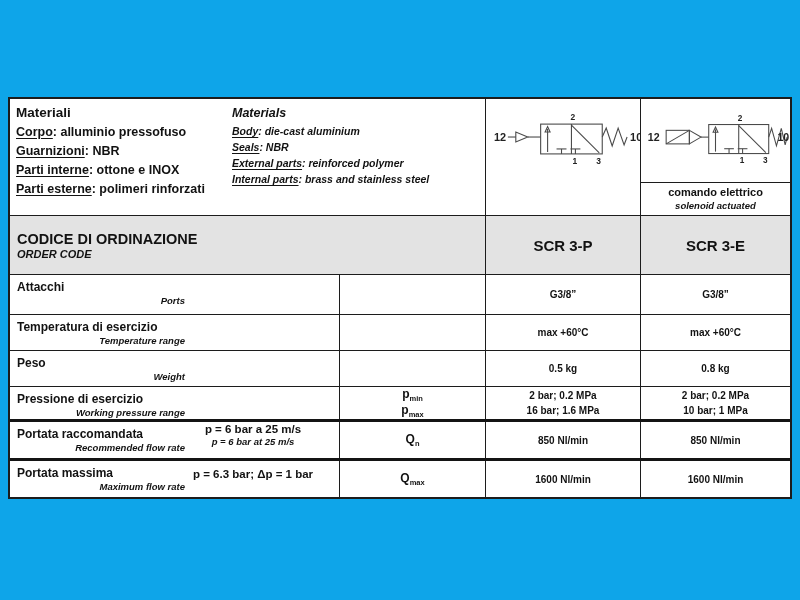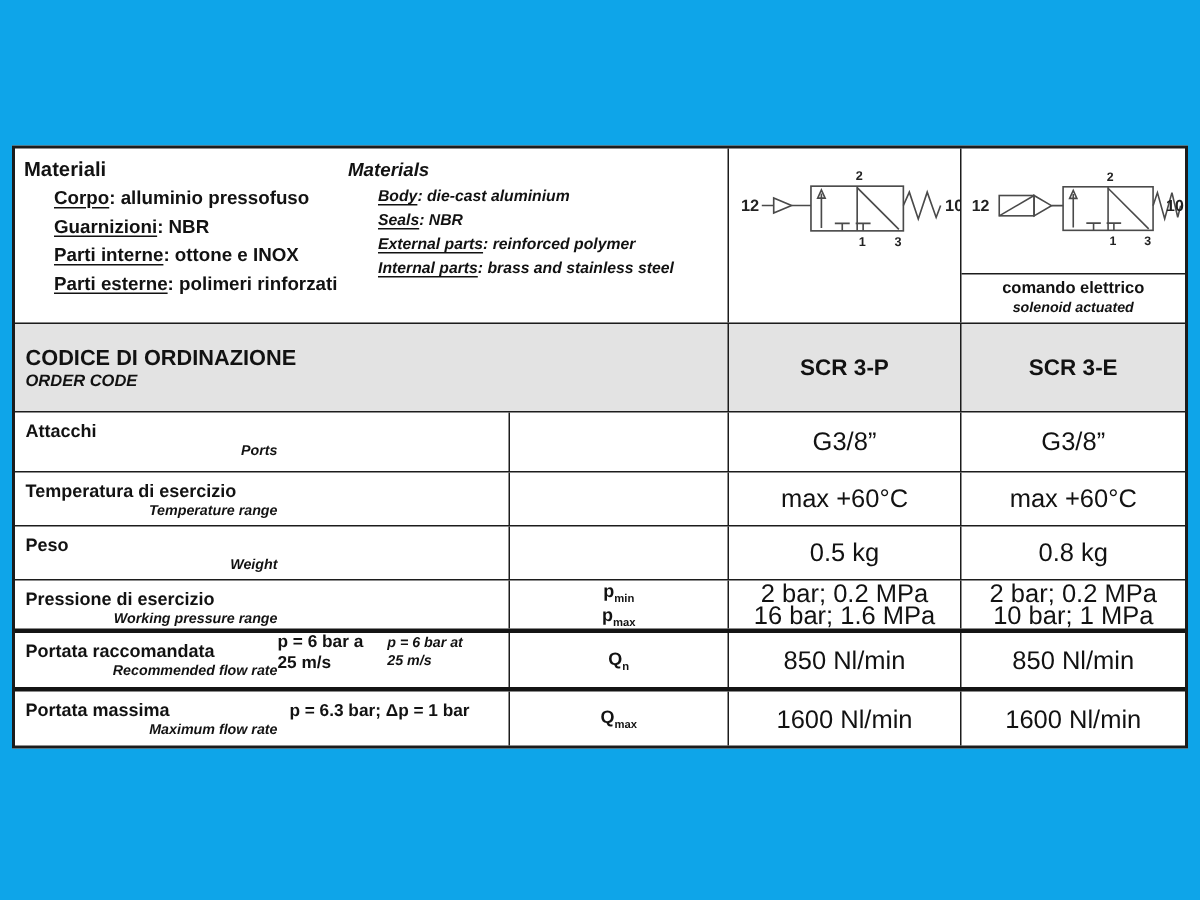--- a/index.html
+++ b/index.html
@@ -25,21 +25,21 @@
 
   
   .h-row { height:116px; }
   .mat-cell { overflow:hidden; }
   .mat-it { position:absolute; left:6px; top:6px; }
   .mat-en { position:absolute; left:222px; top:7px; }
   .mat-title { font-size:13.5px; font-weight:bold; margin-bottom:3px; }
   .mat-title.en { font-style:italic; font-size:12.5px; }
   .mat-line { font-size:12.5px; font-weight:bold; line-height:19px; white-space:nowrap; }
   .mat-line.en { font-size:10.5px; font-style:italic; line-height:16px; }
-  .u { text-decoration:underline; text-underline-offset:2px;margin-left:20px; }
+  .u { text-decoration:underline; text-underline-offset:2px; }
 
   .sym-col { display:flex; flex-direction:column; }
   .sym-area { height:83px; position:relative; }
   .sym-area svg { position:absolute; inset:0; }
   .sym-caption { flex:1; border-top:1px solid #1c1c1c; text-align:center;
     display:flex; flex-direction:column; justify-content:center; line-height:13px; }
   .cap-it { font-size:11px; font-weight:bold; }
   .cap-en { font-size:9.5px; font-weight:bold; font-style:italic; }
 
   
@@ -48,27 +48,27 @@
   .oc-title { font-size:14.5px; font-weight:bold; }
   .oc-sub { font-size:11px; font-weight:bold; font-style:italic; margin-top:1px; }
   .oc-code { display:flex; align-items:center; justify-content:center;
     font-size:15px; font-weight:bold; }
 
   
   .lbl-cell { padding:5px 0 0 7px; display:flex; }
   .lbl-block { width:168px; }
   .lbl-it { font-size:12px; font-weight:bold; line-height:14px; }
   .lbl-en { font-size:9.5px; font-weight:bold; font-style:italic; line-height:12px; margin-top:1px;text-align:right; }
-  .cond-block { flex:1; display:flex; flex-direction:row; justify-content:center;
+  .cond-block { flex:1; display:flex; flex-direction:column; justify-content:center;
     align-items:center; padding-bottom:16px; padding-right:18px; }
   .cond-it { font-size:11.5px; font-weight:bold; line-height:14px; }
   .cond-en { font-size:9.5px; font-weight:bold; font-style:italic; line-height:12px; }
 
   .ctr { display:flex; flex-direction:column; align-items:center; justify-content:center; }
-  .val { font-size:17px; font-weight:normal; line-height:15px; }
+  .val { font-size:10px; font-weight:bold; line-height:15px; }
   .qty { font-size:12px; font-weight:bold; }
   .qty sub, .val sub { font-size:7.5px; }
 
   .r-ports { height:40px; }
   .r-temp  { height:36px; }
   .r-wgt   { height:36px; }
   .r-press { height:33px; }
   .r-rec   { height:42px; }
   .r-max   { height:36px; }
 

